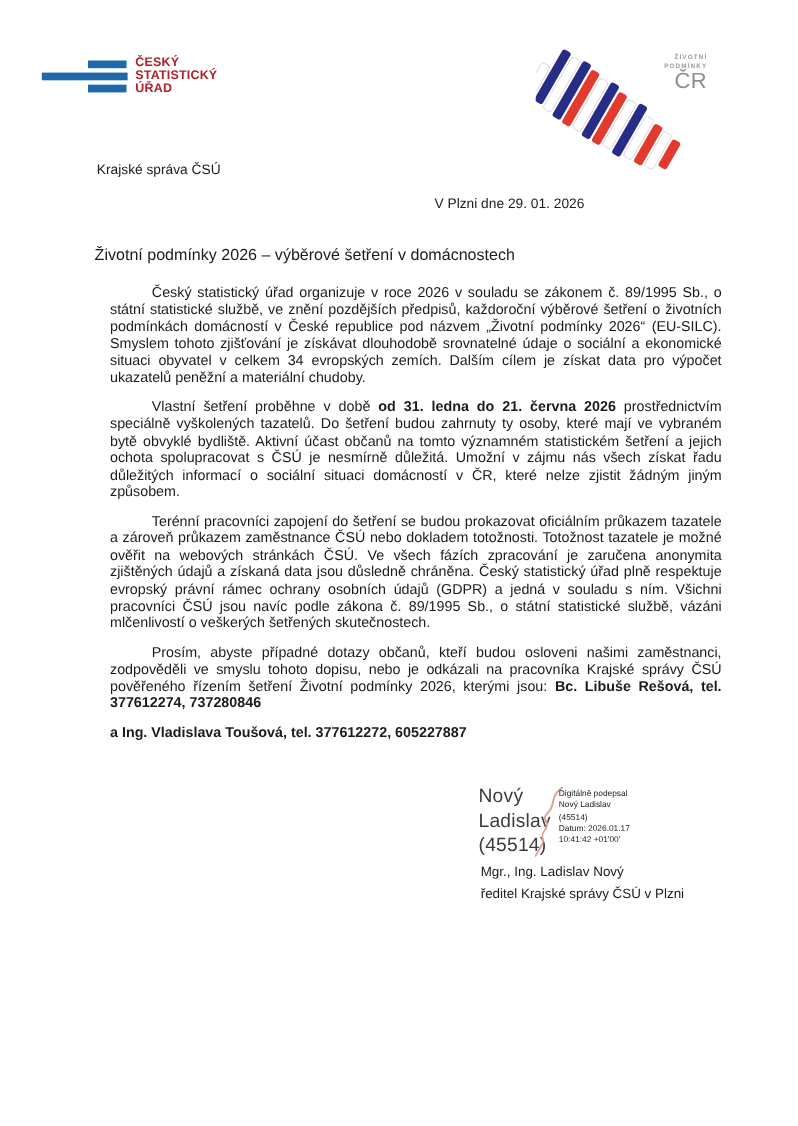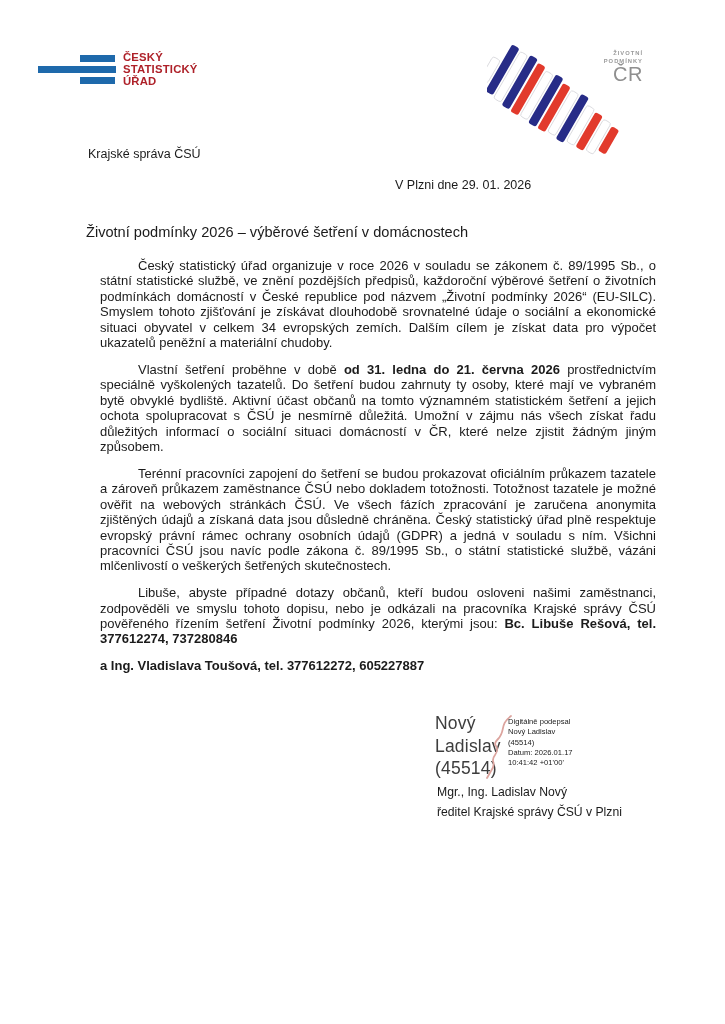--- a/index.html
+++ b/index.html
@@ -108,21 +108,21 @@
 
   <div class="office">Krajské správa ČSÚ</div>
   <div class="dateline">V Plzni dne 29. 01. 2026</div>
 
   <h1 class="title">Životní podmínky 2026 – výběrové šetření v domácnostech</h1>
 
   <div class="content">
     <p><span>Český statistický úřad organizuje v roce 2026 v souladu se zákonem č. 89/1995 Sb., o státní statistické službě, ve znění pozdějších předpisů, každoroční výběrové šetření o životních podmínkách domácností v České republice pod názvem „Životní podmínky 2026“ (EU-SILC). Smyslem tohoto zjišťování je získávat dlouhodobě srovnatelné údaje o sociální a ekonomické situaci obyvatel v celkem 34 evropských zemích. Dalším cílem je získat data pro výpočet ukazatelů peněžní a materiální chudoby.</span></p>
     <p><span>Vlastní šetření proběhne v době </span><b>od 31. ledna do 21. června 2026</b><span> prostřednictvím speciálně vyškolených tazatelů. Do šetření budou zahrnuty ty osoby, které mají ve vybraném bytě obvyklé bydliště. Aktivní účast občanů na tomto významném statistickém šetření a jejich ochota spolupracovat s ČSÚ je nesmírně důležitá. Umožní v zájmu nás všech získat řadu důležitých informací o sociální situaci domácností v ČR, které nelze zjistit žádným jiným způsobem.</span></p>
     <p><span>Terénní pracovníci zapojení do šetření se budou prokazovat oficiálním průkazem tazatele a zároveň průkazem zaměstnance ČSÚ nebo dokladem totožnosti. Totožnost tazatele je možné ověřit na webových stránkách ČSÚ. Ve všech fázích zpracování je zaručena anonymita zjištěných údajů a získaná data jsou důsledně chráněna. Český statistický úřad plně respektuje evropský právní rámec ochrany osobních údajů (GDPR) a jedná v souladu s ním. Všichni pracovníci ČSÚ jsou navíc podle zákona č. 89/1995 Sb., o státní statistické službě, vázáni mlčenlivostí o veškerých šetřených skutečnostech.</span></p>
-    <p><span>Libuše, abyste případné dotazy občanů, kteří budou osloveni našimi zaměstnanci, zodpověděli ve smyslu tohoto dopisu, nebo je odkázali na pracovníka Krajské správy ČSÚ pověřeného řízením šetření Životní podmínky 2026, kterými jsou: </span><b>Bc. Libuše Rešová, tel. 377612274, 737280846</b></p>
+    <p><span>Prosím, abyste případné dotazy občanů, kteří budou osloveni našimi zaměstnanci, zodpověděli ve smyslu tohoto dopisu, nebo je odkázali na pracovníka Krajské správy ČSÚ pověřeného řízením šetření Životní podmínky 2026, kterými jsou: </span><b>Bc. Libuše Rešová, tel. 377612274, 737280846</b></p>
     <p class="no-indent bold-line"><b>a Ing. Vladislava Toušová, tel. 377612272, 605227887</b></p>
   </div>
 
   <div class="signature">
     <div class="sig-name">Nový Ladislav (45514)</div>
     <svg class="sig-flourish" width="30" height="64" viewBox="0 0 30 64">
       <path d="M26 1 C 14 10, 21 16, 13 24 C 5 32, 17 30, 10 40 C 4 48, 13 46, 6 56 L 2 63" fill="none" stroke="#dca49e" stroke-width="1.8" stroke-linecap="round"></path>
     </svg>
     <div class="sig-details">Digitálně podepsal
 Nový Ladislav

